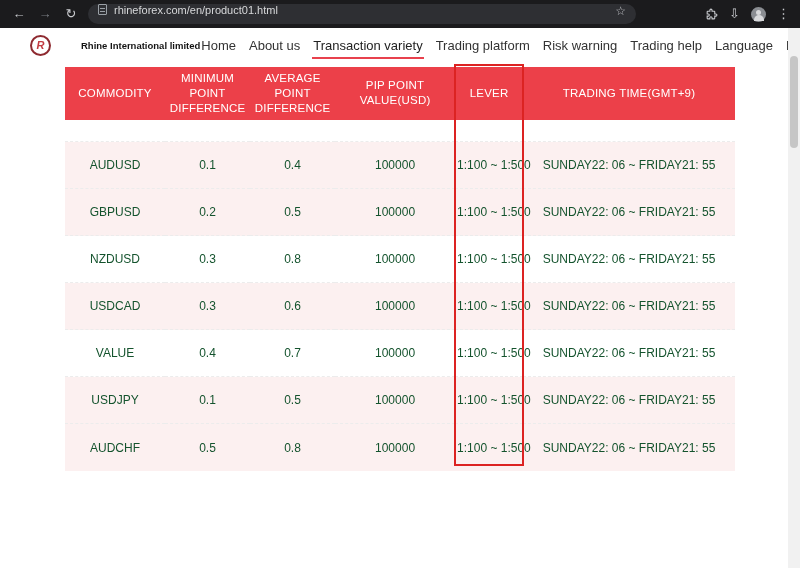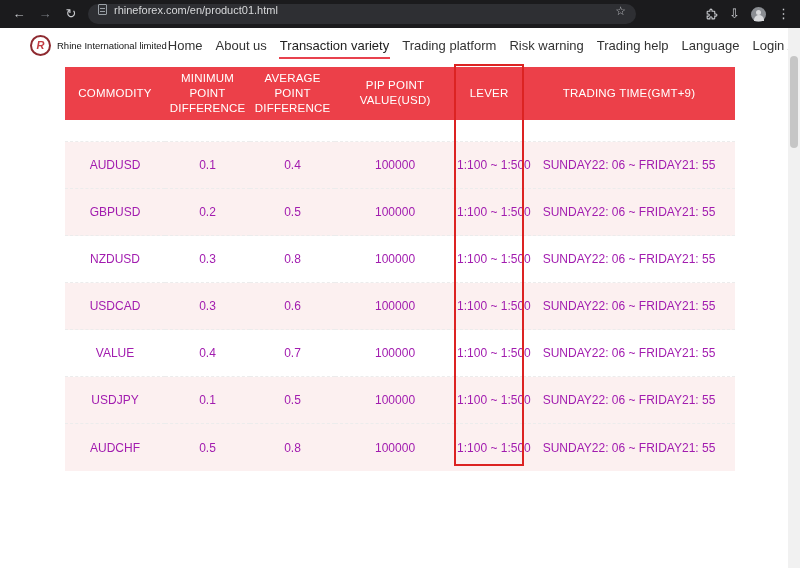--- a/index.html
+++ b/index.html
@@ -34,38 +34,38 @@
   .scrollbar { position:absolute; top:28px; right:0; bottom:0; width:12px; background:#f1f1f1; }
   .scrollbar .thumb { position:absolute; top:28px; left:2px; width:8px; height:92px;
                       background:#c6c6c6; border-radius:5px; }
 
   
   .site-header { height:34px; display:flex; align-items:center; padding:0 42px 0 30px; }
   .brand { display:flex; align-items:center; gap:6px; }
   .logo-circle { width:21px; height:21px; border-radius:50%; border:2px solid #8e2a30;
                  color:#c23b41; display:flex; align-items:center; justify-content:center;
                  font-size:11px; font-weight:bold; font-style:italic; }
-  .brand-name { font-size:9.5px; font-weight:normal; color:#141414; white-space:nowrap; }
+  .brand-name { font-size:9.5px; font-weight:bold; color:#141414; white-space:nowrap;margin-left:24px; }
   .main-nav { margin-left:auto; display:flex; gap:11px; align-items:center; }
   .nav-item { font-size:13px; color:#333; white-space:nowrap; padding:6px 1px;
               position:relative; cursor:pointer; }
   .nav-item.active { color:#222; }
   .nav-item.active::after { content:""; position:absolute; left:0; right:0; bottom:0;
               height:2px; background:#e8414d; }
 
   
   .table-wrap { position:relative; margin:5px 65px 0 65px; }
   table { width:100%; border-collapse:collapse; table-layout:fixed; }
   col.c0{width:14.93%} col.c1{width:12.69%} col.c2{width:12.69%}
   col.c3{width:17.91%} col.c4{width:10.15%} col.c5{width:31.63%}
   thead th { background:#ec4049; color:#fff; font-size:11.5px; font-weight:500;
              text-align:center; white-space:pre-line; height:46px; padding:4px 2px;
              line-height:1.3; letter-spacing:0.2px; }
   tbody tr.spacer td { height:22px; background:#fff; border:none; }
-  tbody tr.data td { height:47px; text-align:center; font-size:12px; color:#a21caf;
+  tbody tr.data td { height:47px; text-align:center; font-size:12px; color:#14532d;
              padding:0 2px; border-top:1px dashed #ececec; white-space:nowrap; }
   tbody tr.data:first-of-type td { border-top:none; }
   tbody tr.pink td { background:#fcf0f0; }
   .lever-highlight { position:absolute; top:-3px; bottom:5px; left:58.1%; width:10.4%;
              border:2px solid #dc2322; pointer-events:none; }
 </style>
 </head>
 <body>
 
 <div class="browser-bar">

